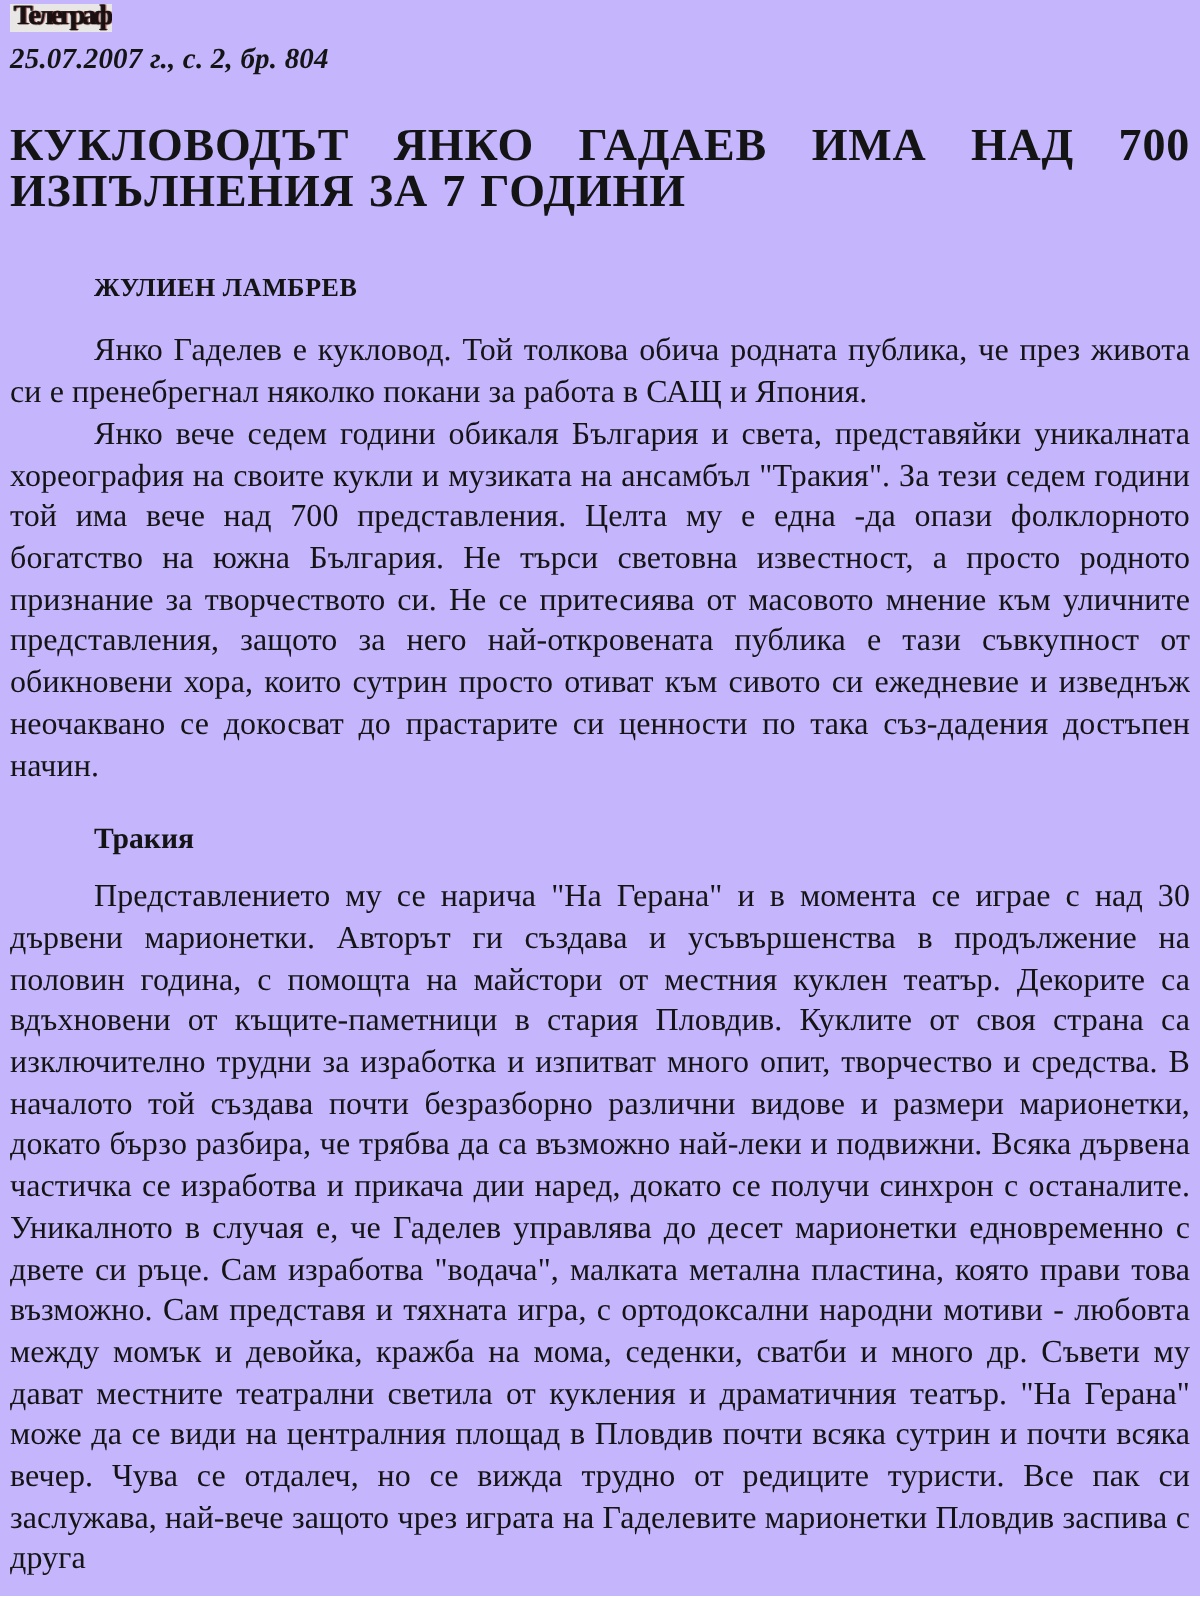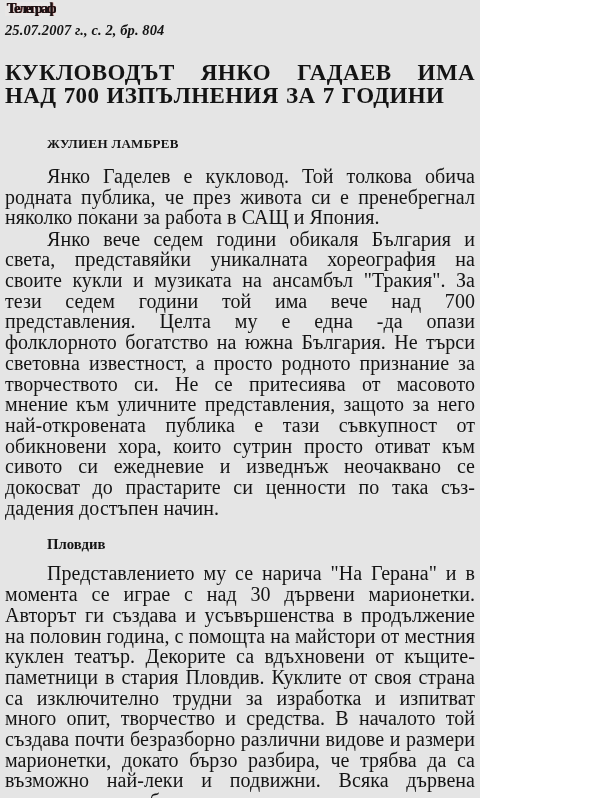--- a/index.html
+++ b/index.html
@@ -10,24 +10,24 @@
   }
 
   body {
     font-family: "Liberation Serif", "DejaVu Serif", serif;
     color: #141414;
     -webkit-font-smoothing: none;
   }
 
   .page {
     position: relative;
-    width: 480px;
+    width: 600px;
     height: 800px;
     overflow: hidden;
-    background: #e5e5e5;
+    background: #c4b5fd;
     box-sizing: border-box;
     padding: 0 5px 0 5px;
   }
 
   
   .masthead-wrap {
     padding-top: 2px;
     height: 16px;
   }
 
@@ -93,21 +93,21 @@
     letter-spacing: 0.3px;
   }
 
   
   .body-block {
     padding-top: 12px;
   }
 
   p.para {
     margin: 0;
-    font-size: 20px;
+    font-size: 16px;
     line-height: 20.7px;
     text-align: justify;
     text-indent: 42px;
     letter-spacing: 0.05px;
   }
 
   p.para + p.para {
     margin-top: 0.5px;
   }
 
@@ -146,20 +146,20 @@
 
   <h1 class="article-title">КУКЛОВОДЪТ ЯНКО ГАДАЕВ ИМА НАД 700 ИЗПЪЛНЕНИЯ ЗА 7 ГОДИНИ</h1>
 
   <div class="byline">ЖУЛИЕН ЛАМБРЕВ</div>
 
   <div class="body-block">
     <p class="para">Янко Гаделев е кукловод. Той толкова обича родната публика, че през живота си е пренебрегнал няколко покани за работа в САЩ и Япония.</p>
     <p class="para">Янко вече седем години обикаля България и света, представяйки уникалната хореография на своите кукли и музиката на ансамбъл "Тракия". За тези седем години той има вече над 700 представления. Целта му е една -да опази фолклорното богатство на южна България. Не търси световна известност, а просто родното признание за творчеството си. Не се притесиява от масовото мнение към уличните представления, защото за него най-откровената публика е тази съвкупност от обикновени хора, които сутрин просто отиват към сивото си ежедневие и изведнъж неочаквано се докосват до прастарите си ценности по така съз-дадения достъпен начин.</p>
   </div>
 
-  <div class="subheading">Пловдив</div>
+  <div class="subheading">Тракия</div>
 
   <div class="body-block" style="padding-top:0">
     <p class="para">Представлението му се нарича "На Герана" и в момента се играе с над 30 дървени марионетки. Авторът ги създава и усъвършенства в продължение на половин година, с помощта на майстори от местния куклен театър. Декорите са вдъхновени от къщите-паметници в стария Пловдив. Куклите от своя страна са изключително трудни за изработка и изпитват много опит, творчество и средства. В началото той създава почти безразборно различни видове и размери марионетки, докато бързо разбира, че трябва да са възможно най-леки и подвижни. Всяка дървена частичка се изработва и прикача дии наред, докато се получи синхрон с останалите. Уникалното в случая е, че Гаделев управлява до десет марионетки едновременно с двете си ръце. Сам изработва "водача", малката метална пластина, която прави това възможно. Сам представя и тяхната игра, с ортодоксални народни мотиви - любовта между момък и девойка, кражба на мома, седенки, сватби и много др. Съвети му дават местните театрални светила от кукления и драматичния театър. "На Герана" може да се види на централния площад в Пловдив почти всяка сутрин и почти всяка вечер. Чува се отдалеч, но се вижда трудно от редиците туристи. Все пак си заслужава, най-вече защото чрез играта на Гаделевите марионетки Пловдив заспива с друга</p>
   </div>
 
   <div class="clip-tail"></div>
 </div>
 
 </body></html>

